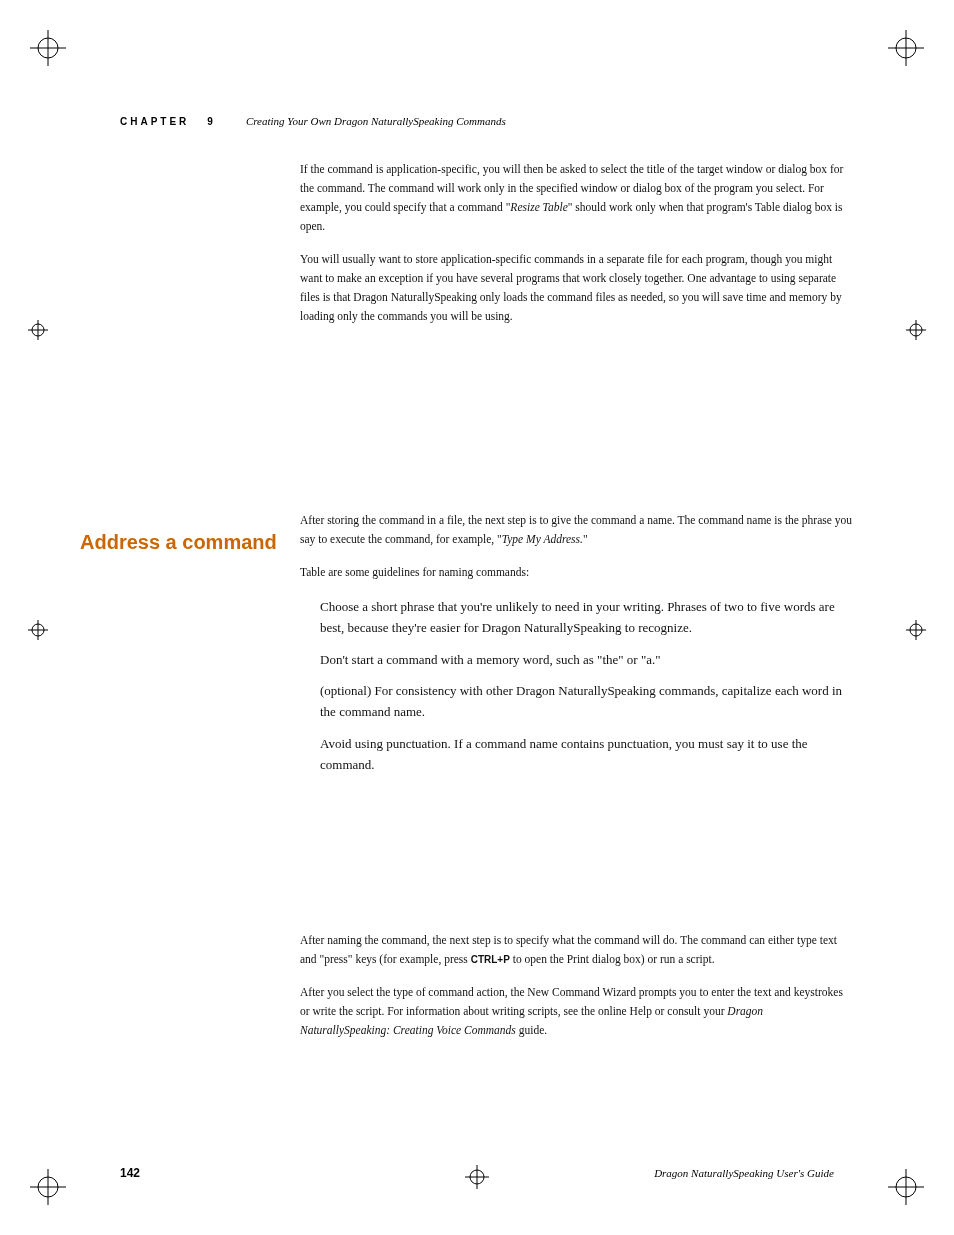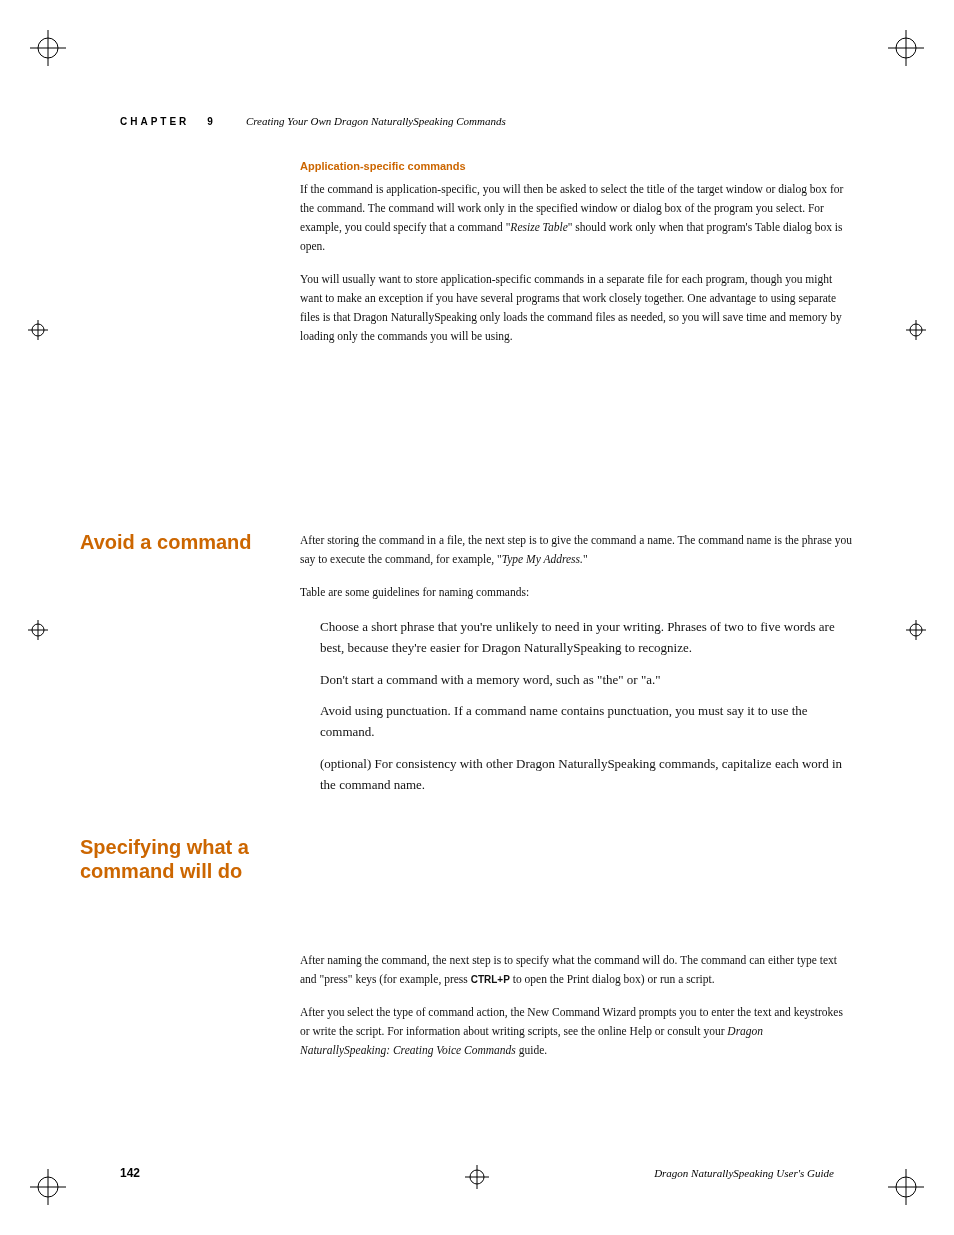--- a/index.html
+++ b/index.html
@@ -240,42 +240,38 @@
     </svg>
   </div>
 
   <div class="page-header">
     <span class="chapter-label">CHAPTER</span>
     <span class="chapter-number">9</span>
     <span class="header-title">Creating Your Own Dragon NaturallySpeaking Commands</span>
   </div>
 
   <div style="position:absolute; left:80px; top:530px; width:200px;">
-    <div style="font-family:Arial,Helvetica,sans-serif; font-size:20px; font-weight:bold; color:#cc6600; line-height:1.2;">Avoid a command</div>
-  </div>
-
-  <div style="position:absolute; left:80px; top:835px; width:210px;">
-    <div style="font-family:Arial,Helvetica,sans-serif; font-size:20px; font-weight:bold; color:#cc6600; line-height:1.2;">Specifying what a command will do</div>
-  </div>
+    <div style="font-family:Arial,Helvetica,sans-serif; font-size:20px; font-weight:bold; color:#cc6600; line-height:1.2;">Address a command</div>
+  </div>
+
 
   <div class="content">
 
     <div class="app-specific-block">
-      <div class="subsection-title">Application-specific commands</div>
       <p class="body-text">If the command is application-specific, you will then be asked to select the title of the target window or dialog box for the command. The command will work only in the specified window or dialog box of the program you select. For example, you could specify that a command "<em>Resize Table</em>" should work only when that program's Table dialog box is open.</p>
       <p class="body-text">You will usually want to store application-specific commands in a separate file for each program, though you might want to make an exception if you have several programs that work closely together.  One advantage to using separate files is that Dragon NaturallySpeaking only loads the command files as needed, so you will save time and memory by loading only the commands you will be using.</p>
     </div>
 
     <div class="naming-block">
       <p class="body-text">After storing the command in a file, the next step is to give the command a name. The command name is the phrase you say to execute the command, for example, "<em>Type My Address.</em>"</p>
       <p class="body-text">Table are some guidelines for naming commands:</p>
       <div class="indented-item">Choose a short phrase that you're unlikely to need in your writing. Phrases of two to five words are best, because they're easier for Dragon NaturallySpeaking to recognize.</div>
       <div class="indented-item">Don't start a command with a memory word, such as "the" or "a."</div>
+      <div class="indented-item">(optional) For consistency with other Dragon NaturallySpeaking commands, capitalize each word in the command name.</div>
       <div class="indented-item">Avoid using punctuation. If a command name contains punctuation, you must say it to use the command.</div>
-      <div class="indented-item">(optional) For consistency with other Dragon NaturallySpeaking commands, capitalize each word in the command name.</div>
     </div>
 
     <div class="specifying-block" style="margin-top:155px;">
       <p class="body-text">After naming the command, the next step is to specify what the command will do. The command can either type text and "press" keys (for example, press <span class="kbd">CTRL+P</span> to open the Print dialog box) or run a script.</p>
       <p class="body-text">After you select the type of command action, the New Command Wizard prompts you to enter the text and keystrokes or write the script. For information about writing scripts, see the online Help or consult your <em>Dragon NaturallySpeaking: Creating Voice Commands</em> guide.</p>
     </div>
 
   </div>
 
   <div class="page-footer">

